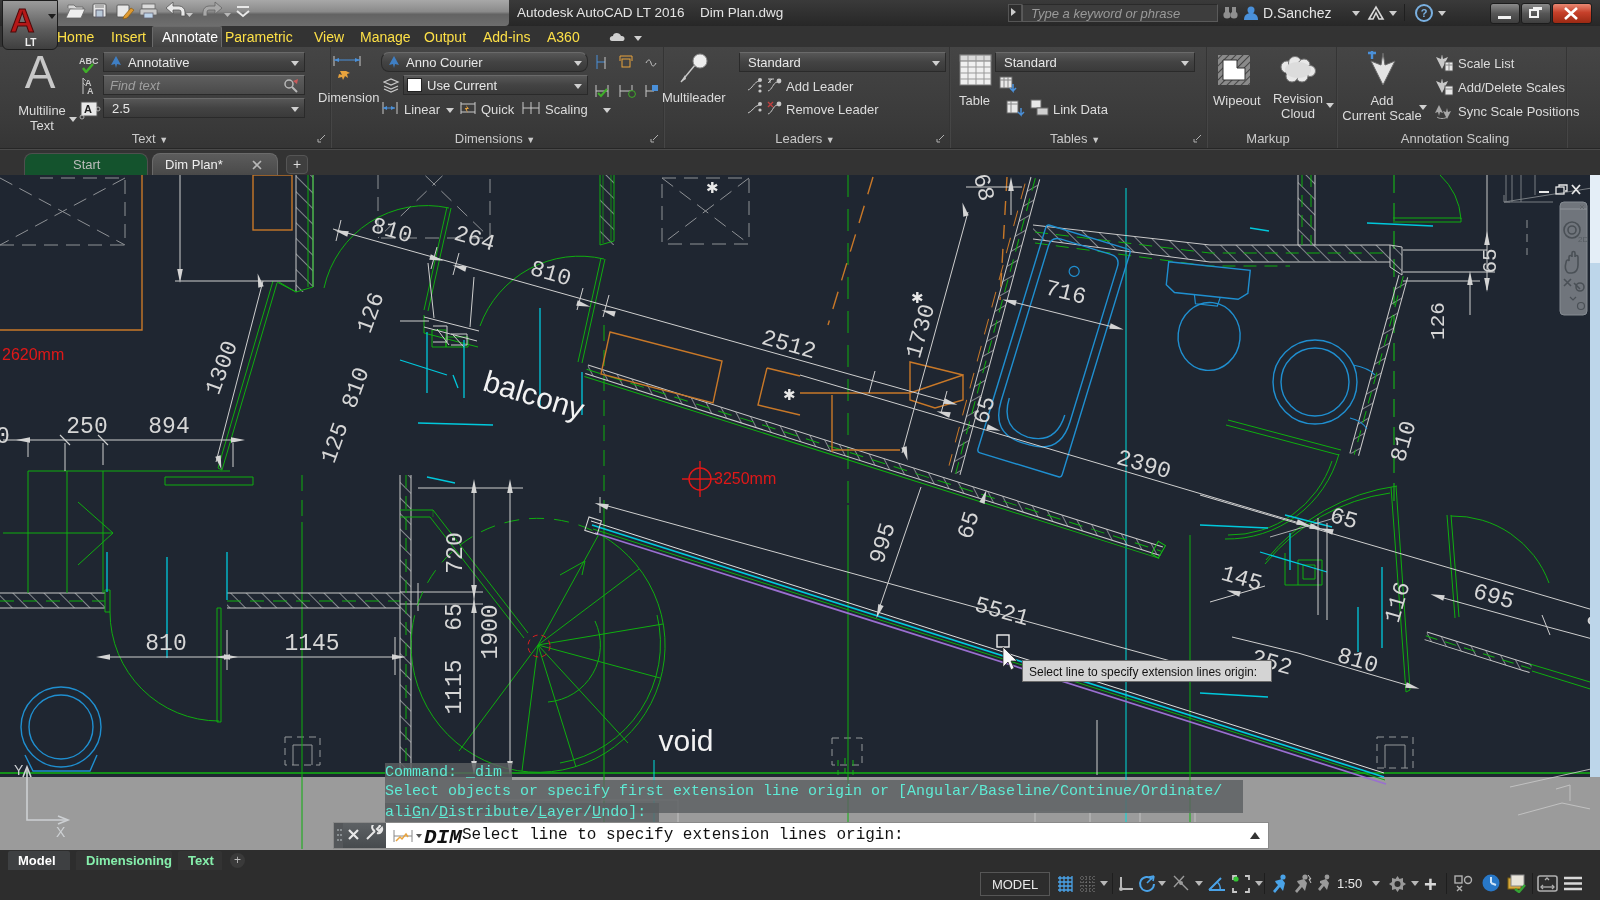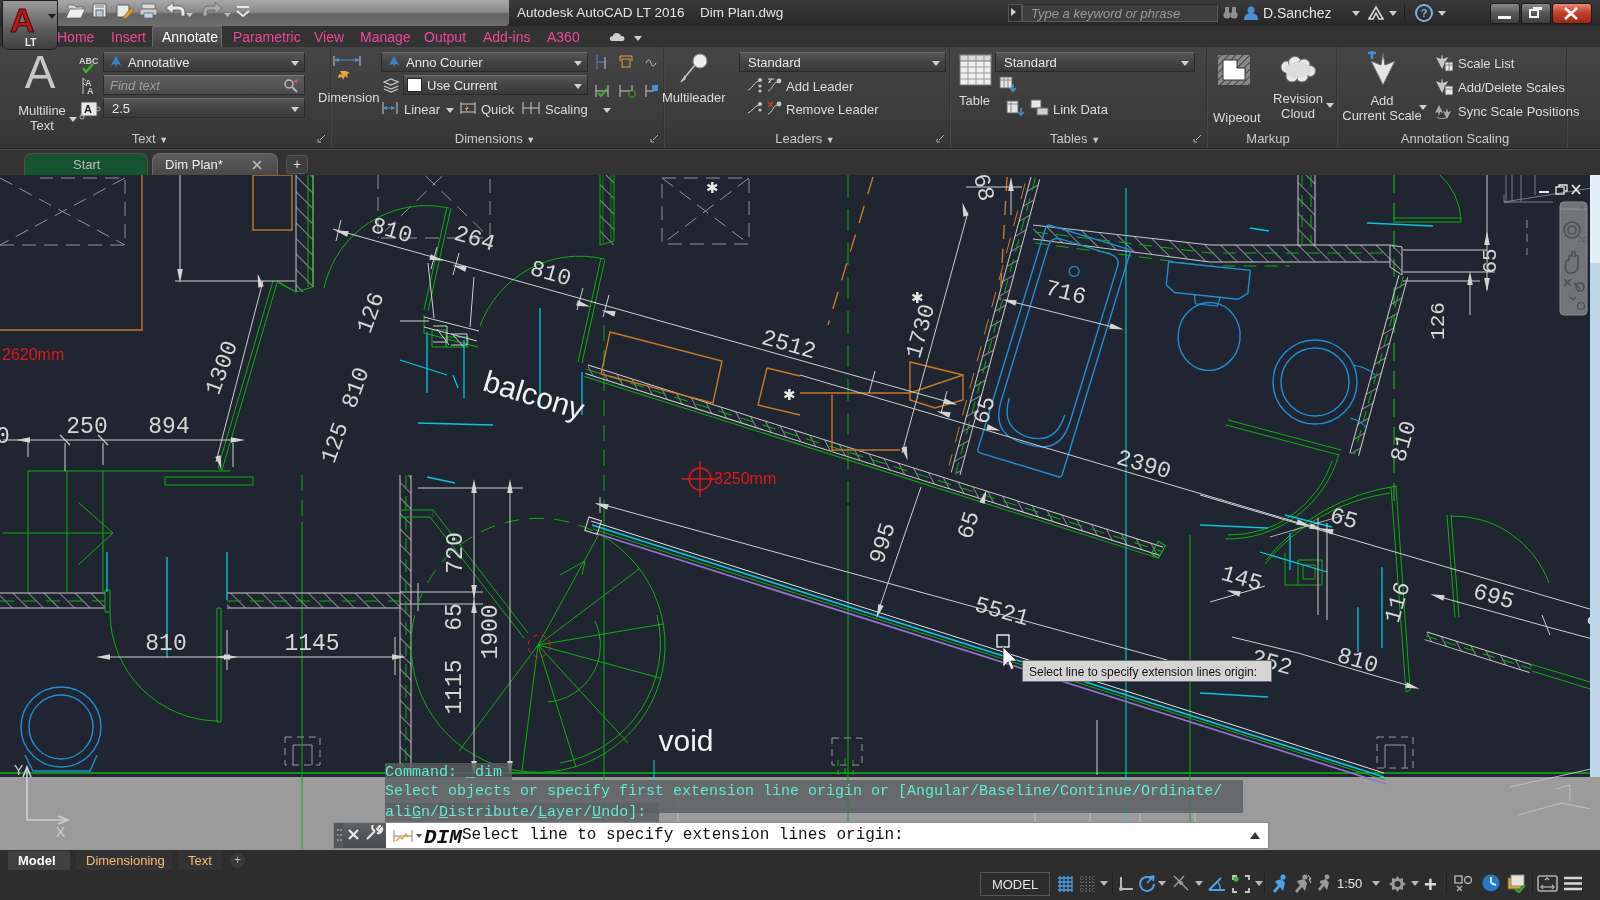--- a/index.html
+++ b/index.html
@@ -13,21 +13,21 @@
   #qat{position:absolute;left:57px;top:0;width:452px;height:26px;
     background:linear-gradient(#a8a8a8,#8a8a8a 45%,#636363 55%,#6e6e6e);
     border-bottom-right-radius:4px;}
   #acadbadge{position:absolute;left:2px;top:0;width:56px;height:50px;
     background:linear-gradient(#9b9b9b,#5c5c5c 60%,#3f3f3f);
     border:1px solid #1d1d1d;border-radius:0 0 6px 6px;z-index:30;}
   .ttext{position:absolute;top:5px;color:#e4e4e4;font-size:14px;}
   .winbtn{position:absolute;top:3px;height:21px;border:1px solid #1c1c1c;border-radius:3px;}
   
   #menurow{position:absolute;left:0;top:26px;width:1600px;height:21px;background:#333333;}
-  .mtab{position:absolute;top:3px;font-size:14px;color:#ec4899;}
+  .mtab{position:absolute;top:3px;font-size:14px;color:#fde047;}
   #activetab{position:absolute;left:152px;top:0px;width:70px;height:21px;
     background:linear-gradient(#5c5c5c,#414141);border:1px solid #6a6a6a;border-bottom:none;
     border-radius:2px 2px 0 0;}
   
   #ribbon{position:absolute;left:0;top:47px;width:1600px;height:102px;
     background:linear-gradient(#454545,#3a3a3a 75%,#353535);border-bottom:1px solid #262626;}
   .panlabel{position:absolute;top:84px;height:17px;color:#c9c9c9;font-size:13px;text-align:center;}
   .psep{position:absolute;top:0px;width:2px;height:101px;
     background:linear-gradient(90deg,#2c2c2c,#4e4e4e);}
   .dd{position:absolute;height:20px;background:linear-gradient(#575757,#434343 50%,#3a3a3a);
@@ -40,22 +40,22 @@
   #filetabs{position:absolute;left:0;top:149px;width:1600px;height:26px;background:#333333;
     border-top:1px solid #4a4a4a;}
   
   #canvas{position:absolute;left:0;top:175px;width:1600px;height:675px;background:#1f2631;}
   .cmdbox{position:absolute;background:rgba(92,95,98,0.82);color:#5eead4;
     font-family:"Liberation Mono",monospace;font-size:15px;line-height:20px;white-space:pre;}
   #cmdbar{position:absolute;left:333px;top:647px;width:936px;height:27px;background:#fff;
     border:1px solid #8a8a8a;}
   
   #statusbar{position:absolute;left:0;top:850px;width:1600px;height:50px;background:#2d2d2d;}
-  .stab{position:absolute;top:1px;height:19px;font-size:13px;color:#fdba74;
-    padding:2px 10px 0 10px;background:#333;border-radius:2px 2px 0 0;}
+  .stab{position:absolute;top:1px;height:19px;font-size:13px;color:#86efac;
+    padding:2px 10px 0 10px;background:#333;border-radius:2px 2px 0 0;font-weight:bold;}
   .sep{position:absolute;top:23px;width:1px;height:21px;background:#1e1e1e;}
 </style>
 </head>
 <body>
 <div id="app">
 
 <div id="titlebar">
  <div id="qat"></div>
 
  <svg class="abs" style="left:40px;top:0px" width="220" height="26" viewBox="0 0 220 26">
@@ -129,21 +129,21 @@
    <path d="M45 13l8 0-4 5z" fill="#1d1d1d"></path>
   </svg>
  </div>
 </div>
 
 <div id="menurow">
  <div id="activetab"></div>
  <div class="mtab" style="left:57px;">Home</div>
  <div class="mtab" style="left:111px;">Insert</div>
  <div class="mtab" style="left:162px;color:#ffffff;">Annotate</div>
- <div class="mtab" style="left:233px;text-align:center;">Parametric</div>
+ <div class="mtab" style="left:225px;text-align:center;">Parametric</div>
  <div class="mtab" style="left:314px;">View</div>
  <div class="mtab" style="left:360px;">Manage</div>
  <div class="mtab" style="left:424px;">Output</div>
  <div class="mtab" style="left:483px;">Add-ins</div>
  <div class="mtab" style="left:547px;">A360</div>
  <svg class="abs" style="left:608px;top:5px" width="36" height="14" viewBox="0 0 36 14">
   <path d="M4 10c-3 0-3-5 1-5 0-4 7-4 8 0 4-1 5 5 1 5z" fill="#cfcfcf"></path>
   <path d="M16 10l8 0" stroke="none"></path>
   <path d="M26 5h8l-4 5z" fill="#cfcfcf"></path>
  </svg>
@@ -202,21 +202,21 @@
 
  <svg class="abs" style="left:332px;top:6px" width="30" height="30" viewBox="0 0 30 30">
   <path d="M2 3v10M28 3v10" stroke="#c8c8c8"></path>
   <path d="M2 7h26" stroke="#4a90d9"></path>
   <path d="M2 7l5-2v4zM28 7l-5-2v4z" fill="#4a90d9"></path>
   <g fill="#e8a33d">
           <path d="M8 18l2 4-3-1-1 4 4-1 1 3 2-4 3 2-1-4 3-1-4-2z"></path>
         </g>
  </svg>
  <div class="rlabel" style="left:318px;top:43px;width:60px;text-align:center;">Dimension</div>
- <div class="dd" style="left:381px;top:5px;width:207px;">
+ <div class="dd" style="left:381px;top:5px;width:207px;border-radius:8px;">
    <svg width="14" height="14" style="position:absolute;left:5px;top:2px" viewBox="0 0 14 14">
      <path d="M7 1l5 9-4-1-1 4-1-4-4 1z" fill="#3f7fc4"></path>
         </svg>
    <span style="position:absolute;left:24px;top:2px;">Anno Courier</span>
         <div class="arr"></div>
  </div>
  <svg class="abs" style="left:383px;top:30px" width="17" height="17" viewBox="0 0 17 17">
   <path d="M1 5l7-3 7 3-7 3zM1 9l7 3 7-3M1 12l7 3 7-3" fill="none" stroke="#c9c9c9" stroke-width="1.2"></path>
  </svg>
  <div class="dd" style="left:403px;top:28px;width:185px;">
@@ -332,21 +332,21 @@
  <svg class="abs" style="left:1216px;top:6px" width="36" height="34" viewBox="0 0 36 34">
   <defs>
           <pattern id="hp" width="5" height="5" patternUnits="userSpaceOnUse" patternTransform="rotate(45)">
     <rect width="5" height="5" fill="#8a8a8a"></rect>
             <path d="M0 0v5" stroke="#444" stroke-width="2"></path>
           </pattern>
         </defs>
   <path d="M2 2h32v30H2z" fill="url(#hp)"></path>
   <path d="M7 7h14v8h8v12H7z" fill="#fff" stroke="#333"></path>
  </svg>
- <div class="rlabel" style="left:1213px;top:46px;margin-top:17px;">Wipeout</div>
+ <div class="rlabel" style="left:1213px;top:46px;">Wipeout</div>
  <svg class="abs" style="left:1278px;top:8px" width="40" height="30" viewBox="0 0 40 30">
   <g fill="#e8e8e8" stroke="#777" stroke-width="1">
    <circle cx="9" cy="12" r="6"></circle>
           <circle cx="17" cy="8" r="6.5"></circle>
           <circle cx="26" cy="10" r="6"></circle>
    <circle cx="32" cy="16" r="5.5"></circle>
           <circle cx="24" cy="21" r="6"></circle>
           <circle cx="14" cy="21" r="6"></circle>
   </g>
   <ellipse cx="20" cy="15" rx="13" ry="8" fill="#dcdcdc" stroke="none"></ellipse>

